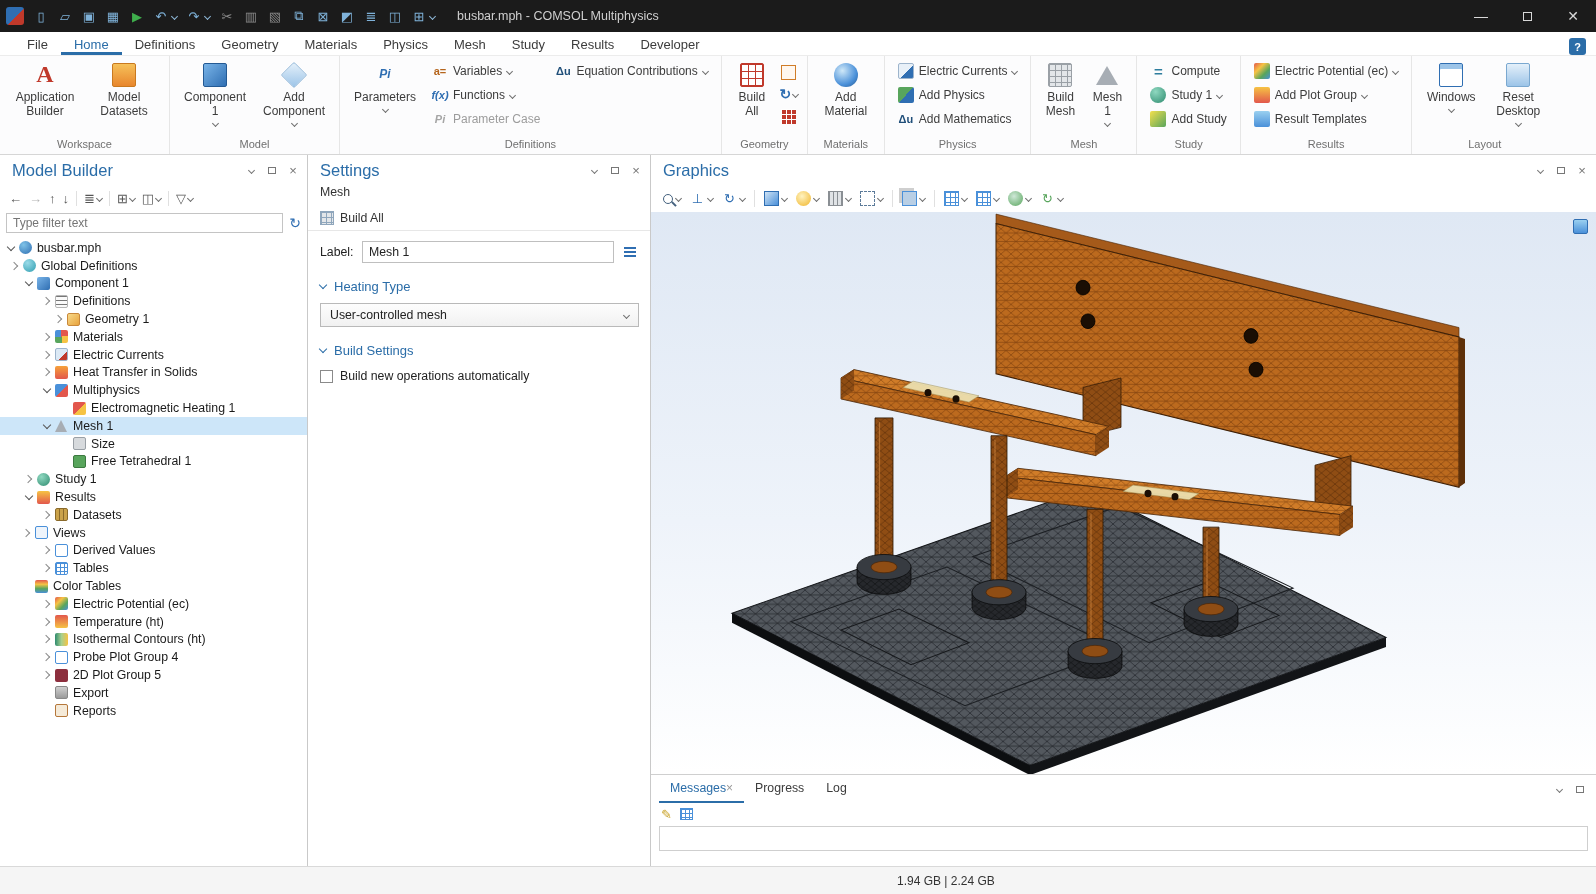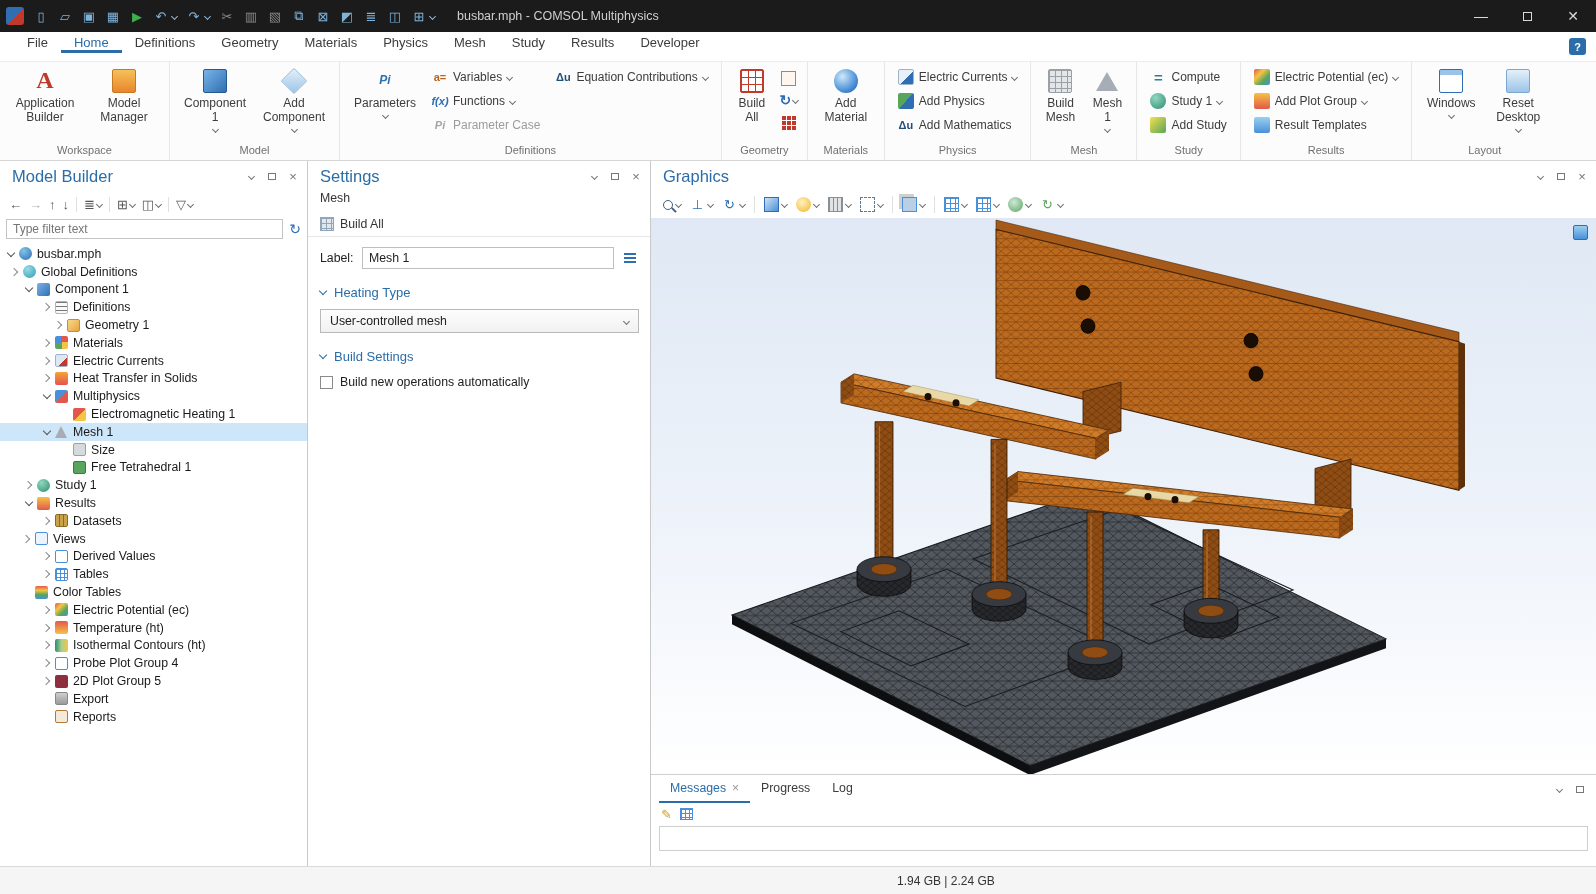--- a/index.html
+++ b/index.html
@@ -13,21 +13,21 @@
   .qi.logo{width:18px;height:18px;background:linear-gradient(135deg,#2f6eb2 55%,#c0392b 55%);border-radius:3px;margin-right:4px}
   .qi.gray{color:#8a8a8a}
   .qi.green{color:#3fae4c}
   .qcaret{width:5px;height:5px;border-right:1.2px solid #8fb8d8;border-bottom:1.2px solid #8fb8d8;transform:rotate(45deg);margin:0 4px 0 -2px}
   .wtitle{margin-left:18px;font-size:12.5px;color:#cfcfcf}
   .wincontrols{margin-left:auto;display:flex;height:32px}
   .wc{width:46px;height:32px;display:flex;align-items:center;justify-content:center;color:#d8d8d8;font-size:14px}
   .wc .maxbox{width:9px;height:9px;border:1.2px solid #d8d8d8}
 
   
-  .menubar{height:30px;background:#fff;display:flex;align-items:flex-start;padding-left:14px;border-bottom:1px solid #ececec;flex:none;position:relative}
+  .menubar{height:24px;background:#fff;display:flex;align-items:flex-end;padding-left:14px;border-bottom:1px solid #ececec;flex:none;position:relative}
   .mitem{display:flex;align-items:center;padding:0 13px;font-size:13px;color:#3c3c3c;border-bottom:3px solid transparent;padding-top:3px}
   .mitem.active{color:#2b6da8;border-bottom-color:#2b6da8}
   .helpbtn{position:absolute;right:10px;top:6px;width:17px;height:17px;background:#2b6da8;color:#fff;border-radius:3px;display:flex;align-items:center;justify-content:center;font-size:11px;font-weight:bold}
   .helpbtn::before{content:"?"}
 
   
   .ribbon{height:99px;background:#fcfcfd;border-bottom:1px solid #d6d6d6;display:flex;flex:none}
   .rgroup{display:flex;flex-direction:column;border-right:1px solid #e6e6e6}
   .rgc{flex:1;display:flex;align-items:flex-start;padding:4px 7px 0;gap:3px}
   .rgl{text-align:center;font-size:11px;color:#707070;padding:1px 4px 4px}
@@ -161,21 +161,21 @@
   .g-grid{background:#fff;border:1px solid #4a90d9;background-image:linear-gradient(#4a90d9 1px,transparent 1px),linear-gradient(90deg,#4a90d9 1px,transparent 1px);background-size:5px 5px}
   .g-scene{background:radial-gradient(circle at 40% 35%,#cfe8d8,#58a55c);border-radius:50%}
   .gsep{width:1px;height:17px;background:#e0e0e0;margin:0 4px}
   .viewport{flex:1;position:relative;min-height:0}
   .viewport svg{position:absolute;inset:0;width:100%;height:100%}
   .vp-icon{position:absolute;right:8px;top:7px;width:15px;height:15px;background:linear-gradient(#9ad0f0,#4a90d9);border:1px solid #2f6eb2;border-radius:2px}
 
   
   .msgs{height:92px;flex:none;border-top:1px solid #cfcfcf;display:flex;flex-direction:column;background:#fff}
   .msg-tabs{height:28px;display:flex;align-items:stretch;padding-left:8px;position:relative;flex:none}
-  .mtab{display:flex;align-items:center;gap:6px;padding:0 11px;font-size:12.3px;color:#3c3c3c;border-bottom:2px solid transparent}
+  .mtab{display:flex;align-items:center;padding:0 11px;font-size:12.3px;color:#3c3c3c;border-bottom:2px solid transparent}
   .mtab.active{color:#2b6da8;border-bottom-color:#2b6da8}
   .mtab .tclose::before{content:"×";color:#999;font-size:12px}
   .msg-hdicons{position:absolute;right:10px;top:8px;display:flex;gap:9px}
   .msg-toolbar{height:22px;display:flex;align-items:center;gap:8px;padding:0 10px;flex:none}
   .m-pen{color:#c9a227;font-size:13px;transform:rotate(0deg)}
   .m-table{width:13px;height:12px;background:#fff;border:1px solid #4a90d9;background-image:linear-gradient(#4a90d9 1px,transparent 1px),linear-gradient(90deg,#4a90d9 1px,transparent 1px);background-size:4px 4px}
   .msg-box{margin:1px 8px 8px;height:25px;border:1px solid #cfcfcf;background:#fff}
 
   
   .statusbar{height:28px;background:#f5f5f5;border-top:1px solid #d9d9d9;flex:none;position:relative}
@@ -236,21 +236,21 @@
   <div class="ribbon">
 
     <div class="rgroup">
       <div class="rgc">
         <div class="rbtn big">
           <span class="ricon gly ab">A</span>
           <span class="rlabel">Application Builder</span>
         </div>
         <div class="rbtn big">
           <span class="ricon ic-mm"></span>
-          <span class="rlabel">Model Manager</span>
+          <span class="rlabel">Model Datasets</span>
         </div>
       </div>
       <div class="rgl">Workspace</div>
     </div>
 
     <div class="rgroup">
       <div class="rgc">
         <div class="rbtn big">
           <span class="ricon ic-comp"></span>
           <span class="rlabel">Component 1</span>

